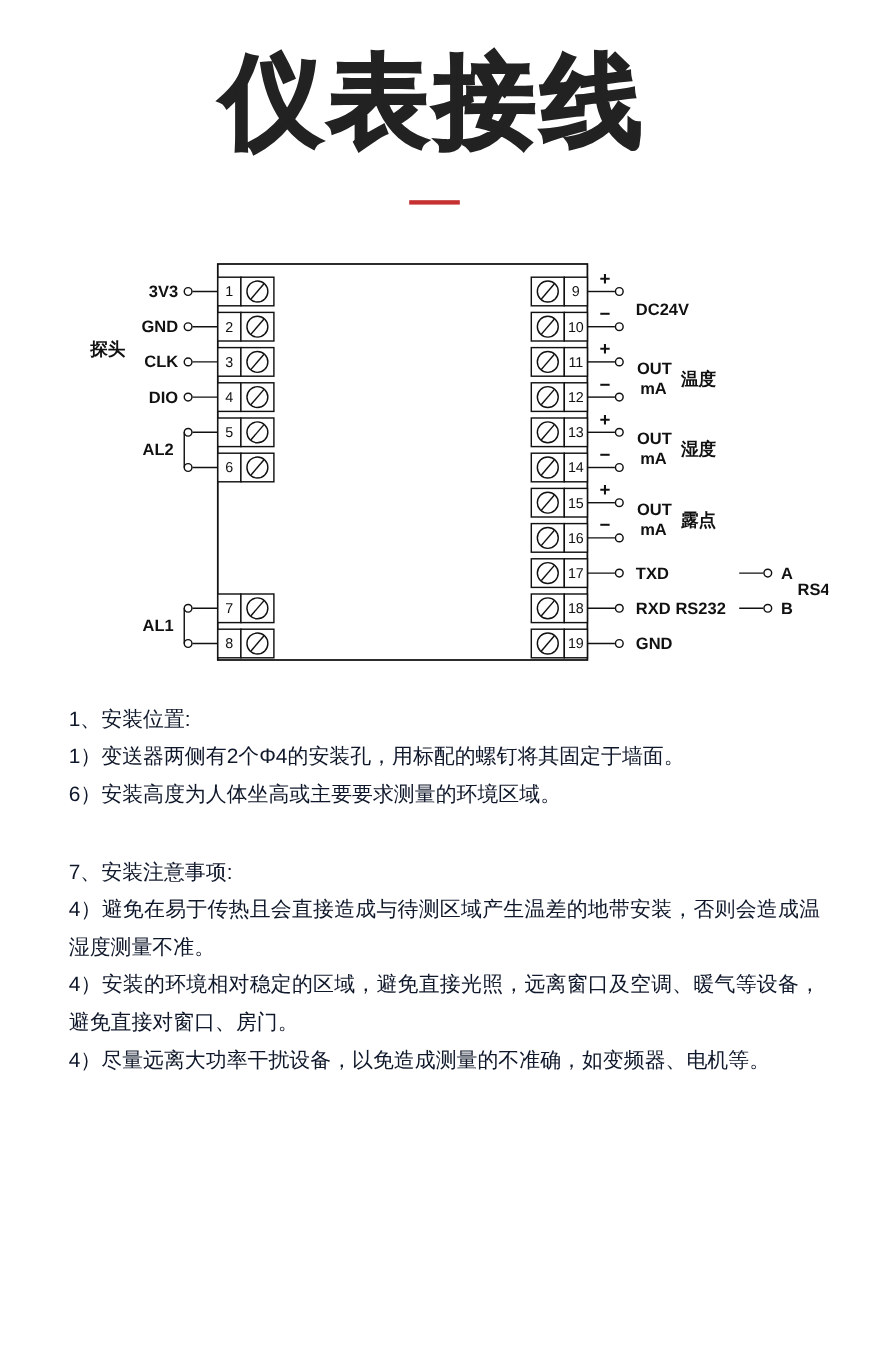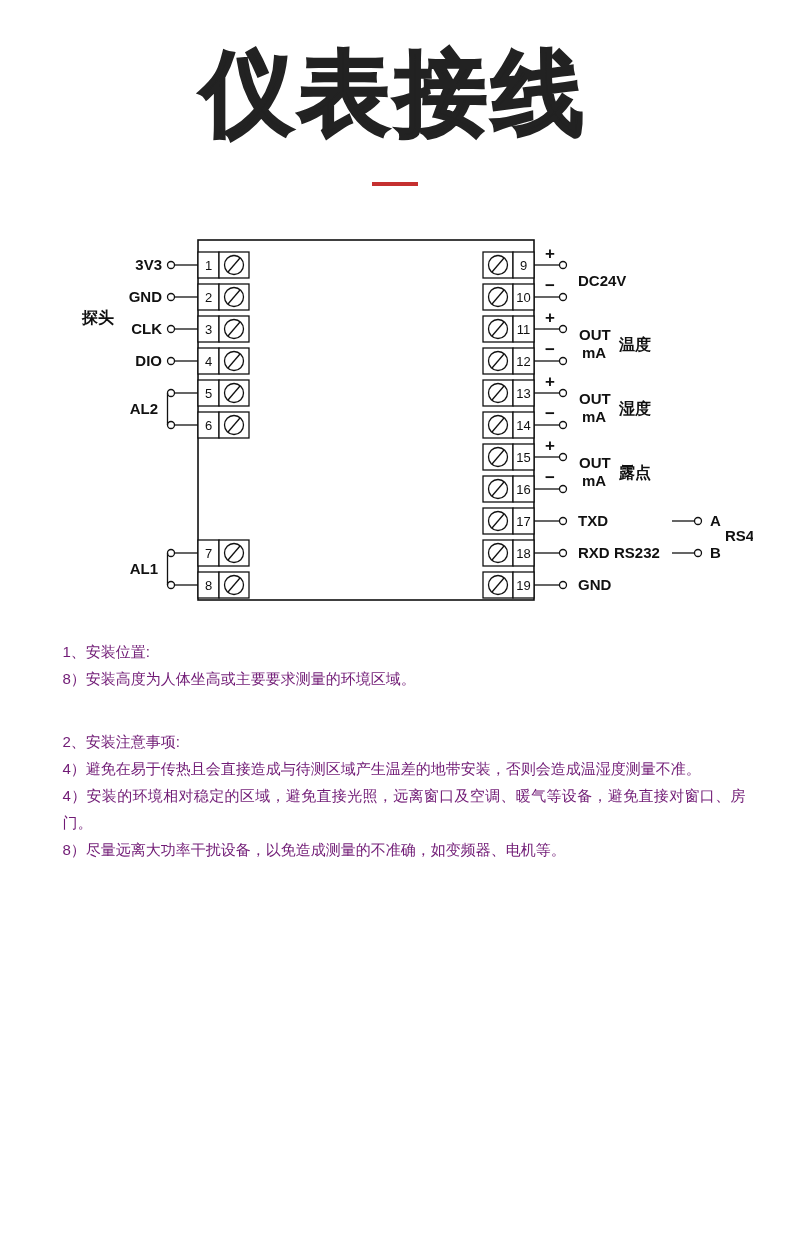--- a/index.html
+++ b/index.html
@@ -27,21 +27,21 @@
   .w     { stroke:#111; stroke-width:1.3; }
   .node  { fill:#ffffff; stroke:#111; stroke-width:1.3; }
   .tnum  { font:13px "Liberation Sans", sans-serif; fill:#111; text-anchor:middle; }
   .lbl   { font:bold 15px "Liberation Sans", sans-serif; fill:#111; }
   .end   { text-anchor:end; }
   .cjk   { font:600 16px "Liberation Sans", sans-serif; fill:#111; }
   .sign  { font:bold 17px "Liberation Sans", sans-serif; fill:#111; text-anchor:middle; }
 
   .sections {
     position:absolute; top:638px; left:25px; right:7px;
-    font-size:15px; line-height:1.8; color:#701a75;
+    font-size:19px; line-height:1.8; color:#0f172a;
     text-align:justify;
   }
   .sections p { margin:0; }
   .section + .section { margin-top:36px; }
 </style>
 </head>
 <body>
 
 <div class="page">
 
@@ -262,23 +262,24 @@
       <line class="w" x1="634" y1="325" x2="656" y2="325"></line>
         <circle class="node" cx="660" cy="325" r="3.5"></circle>
       <text class="lbl" x="672" y="330">B</text>
       <text class="lbl" x="687" y="313">RS485</text>
     </g>
   </svg>
 
   <div class="sections">
     <div class="section">
       <p>1、安装位置:</p>
-      <p>8）安装高度为人体坐高或主要要求测量的环境区域。</p>
+      <p>1）变送器两侧有2个Φ4的安装孔，用标配的螺钉将其固定于墙面。</p>
+      <p>6）安装高度为人体坐高或主要要求测量的环境区域。</p>
     </div>
     <div class="section">
-      <p>2、安装注意事项:</p>
+      <p>7、安装注意事项:</p>
       <p>4）避免在易于传热且会直接造成与待测区域产生温差的地带安装，否则会造成温湿度测量不准。</p>
       <p>4）安装的环境相对稳定的区域，避免直接光照，远离窗口及空调、暖气等设备，避免直接对窗口、房门。</p>
-      <p>8）尽量远离大功率干扰设备，以免造成测量的不准确，如变频器、电机等。</p>
+      <p>4）尽量远离大功率干扰设备，以免造成测量的不准确，如变频器、电机等。</p>
     </div>
   </div>
 
 </div>
 
 </body></html>

